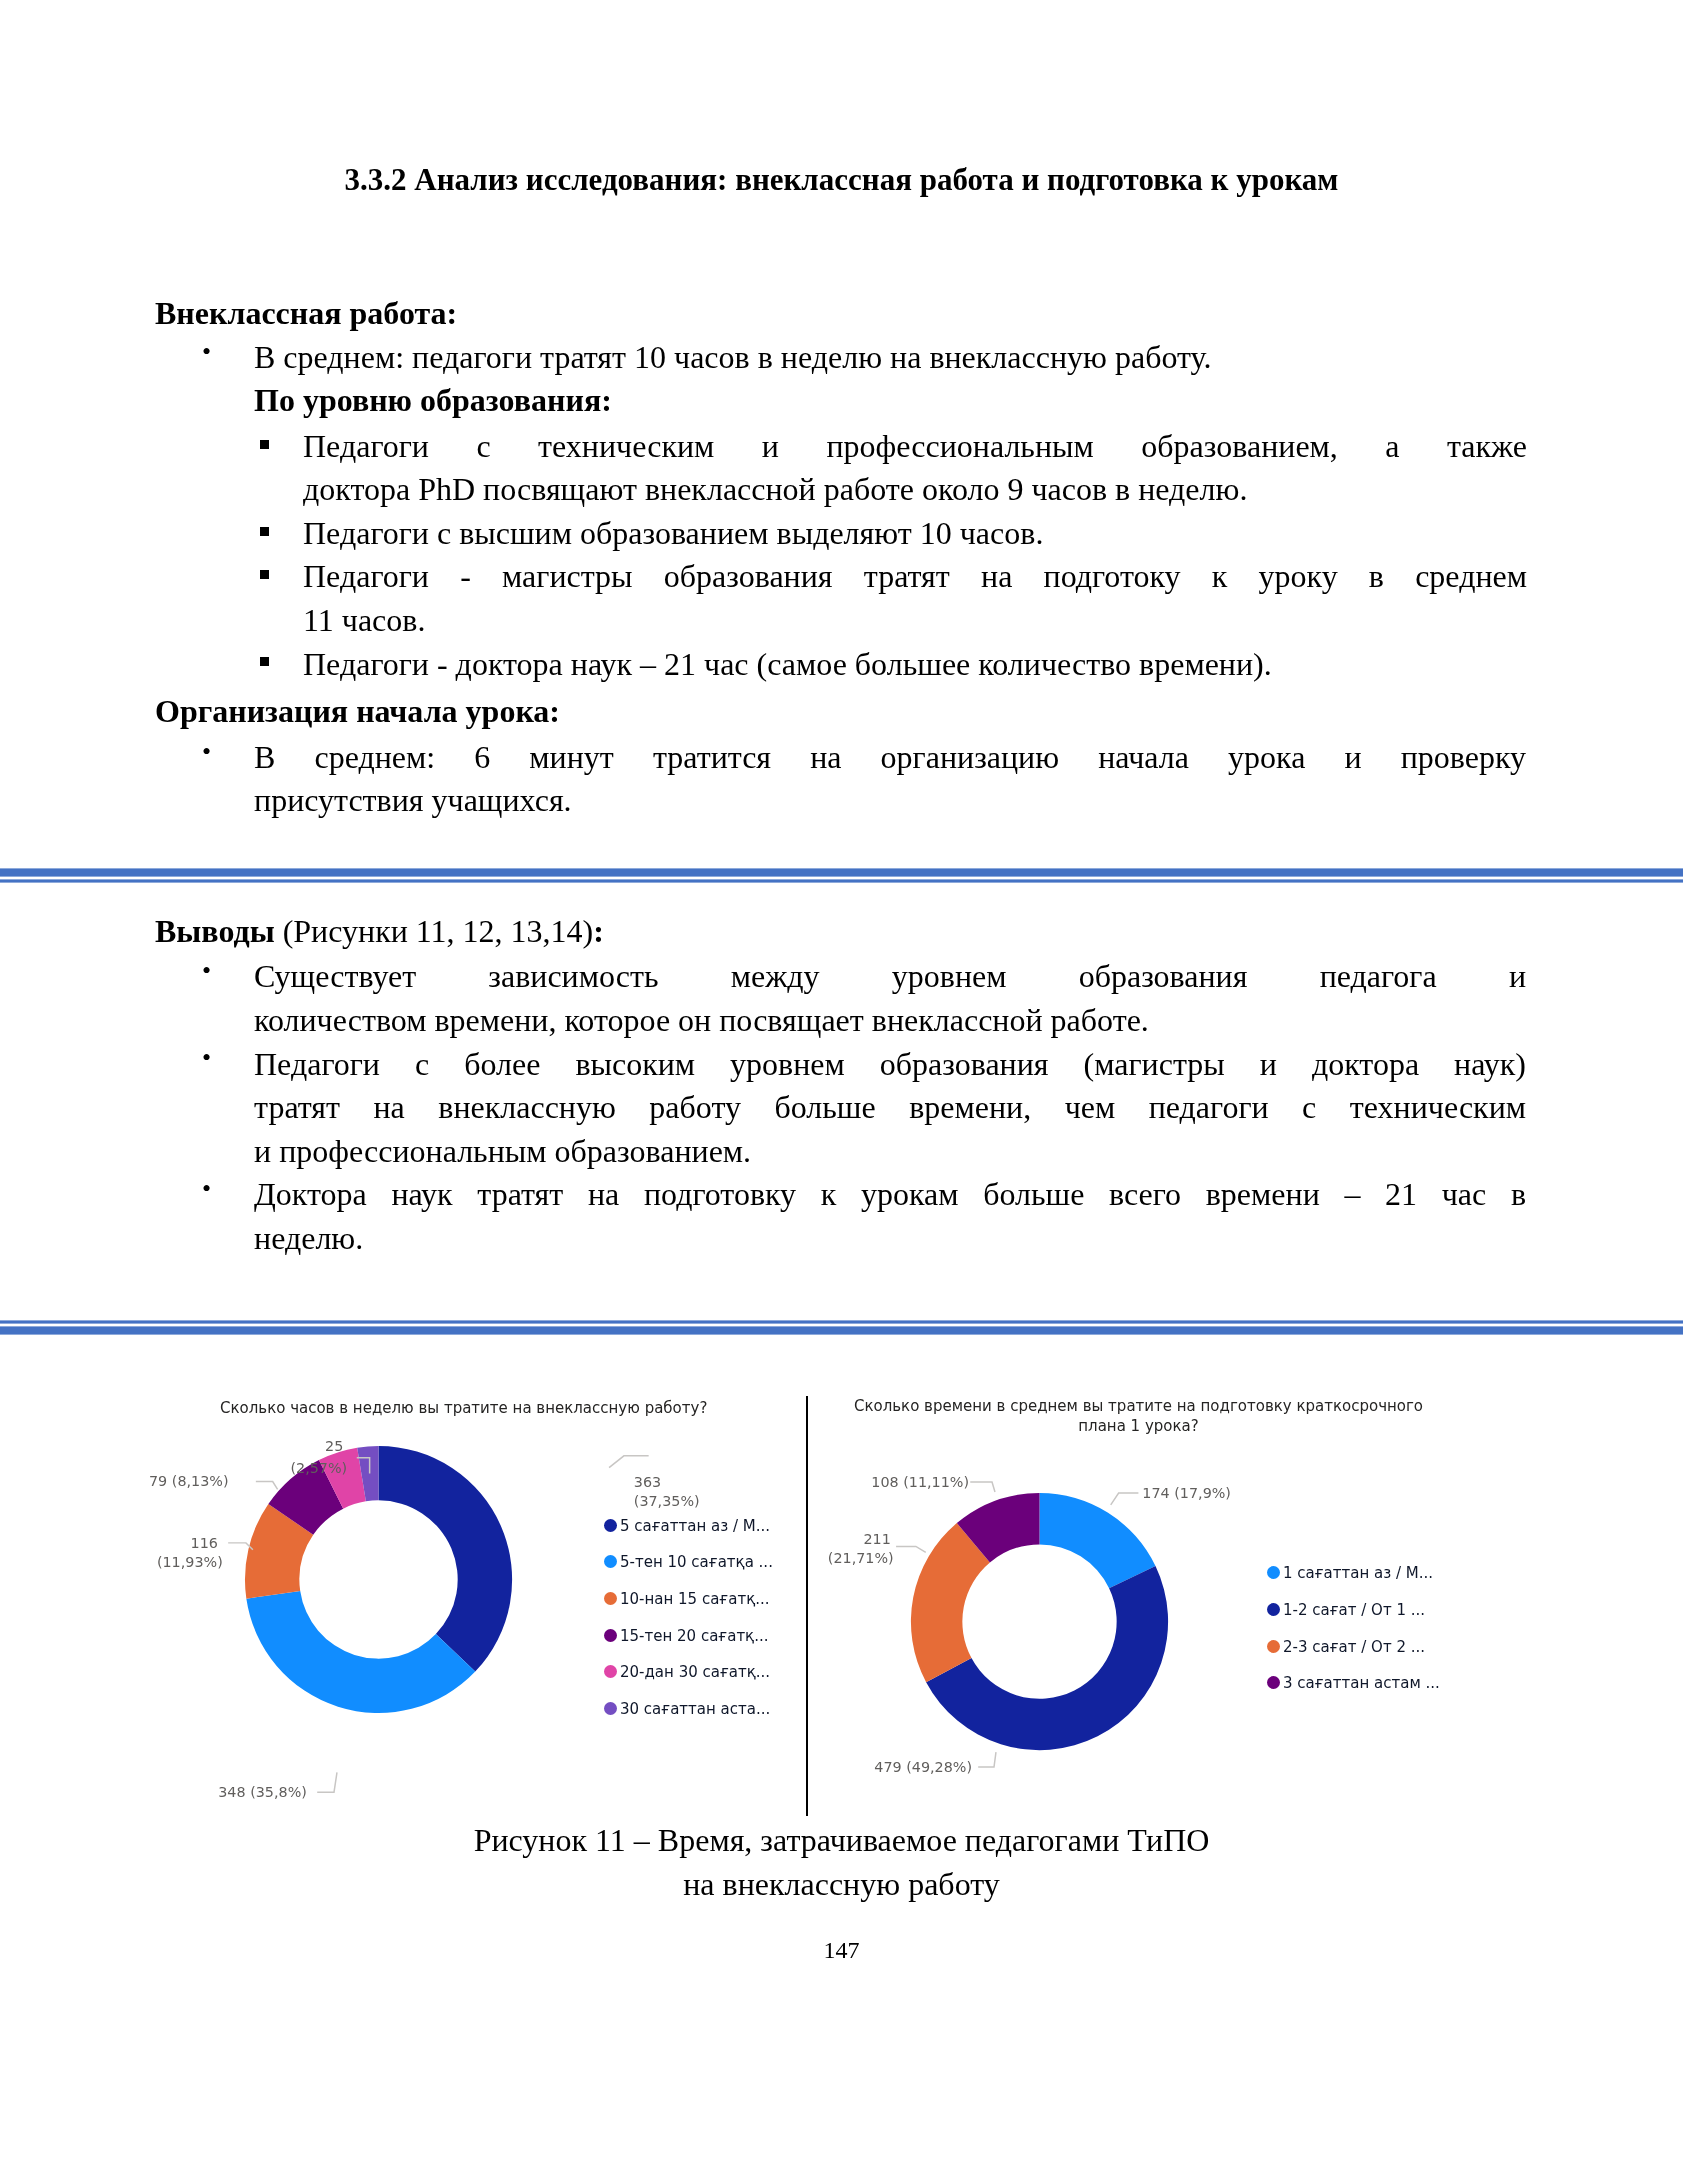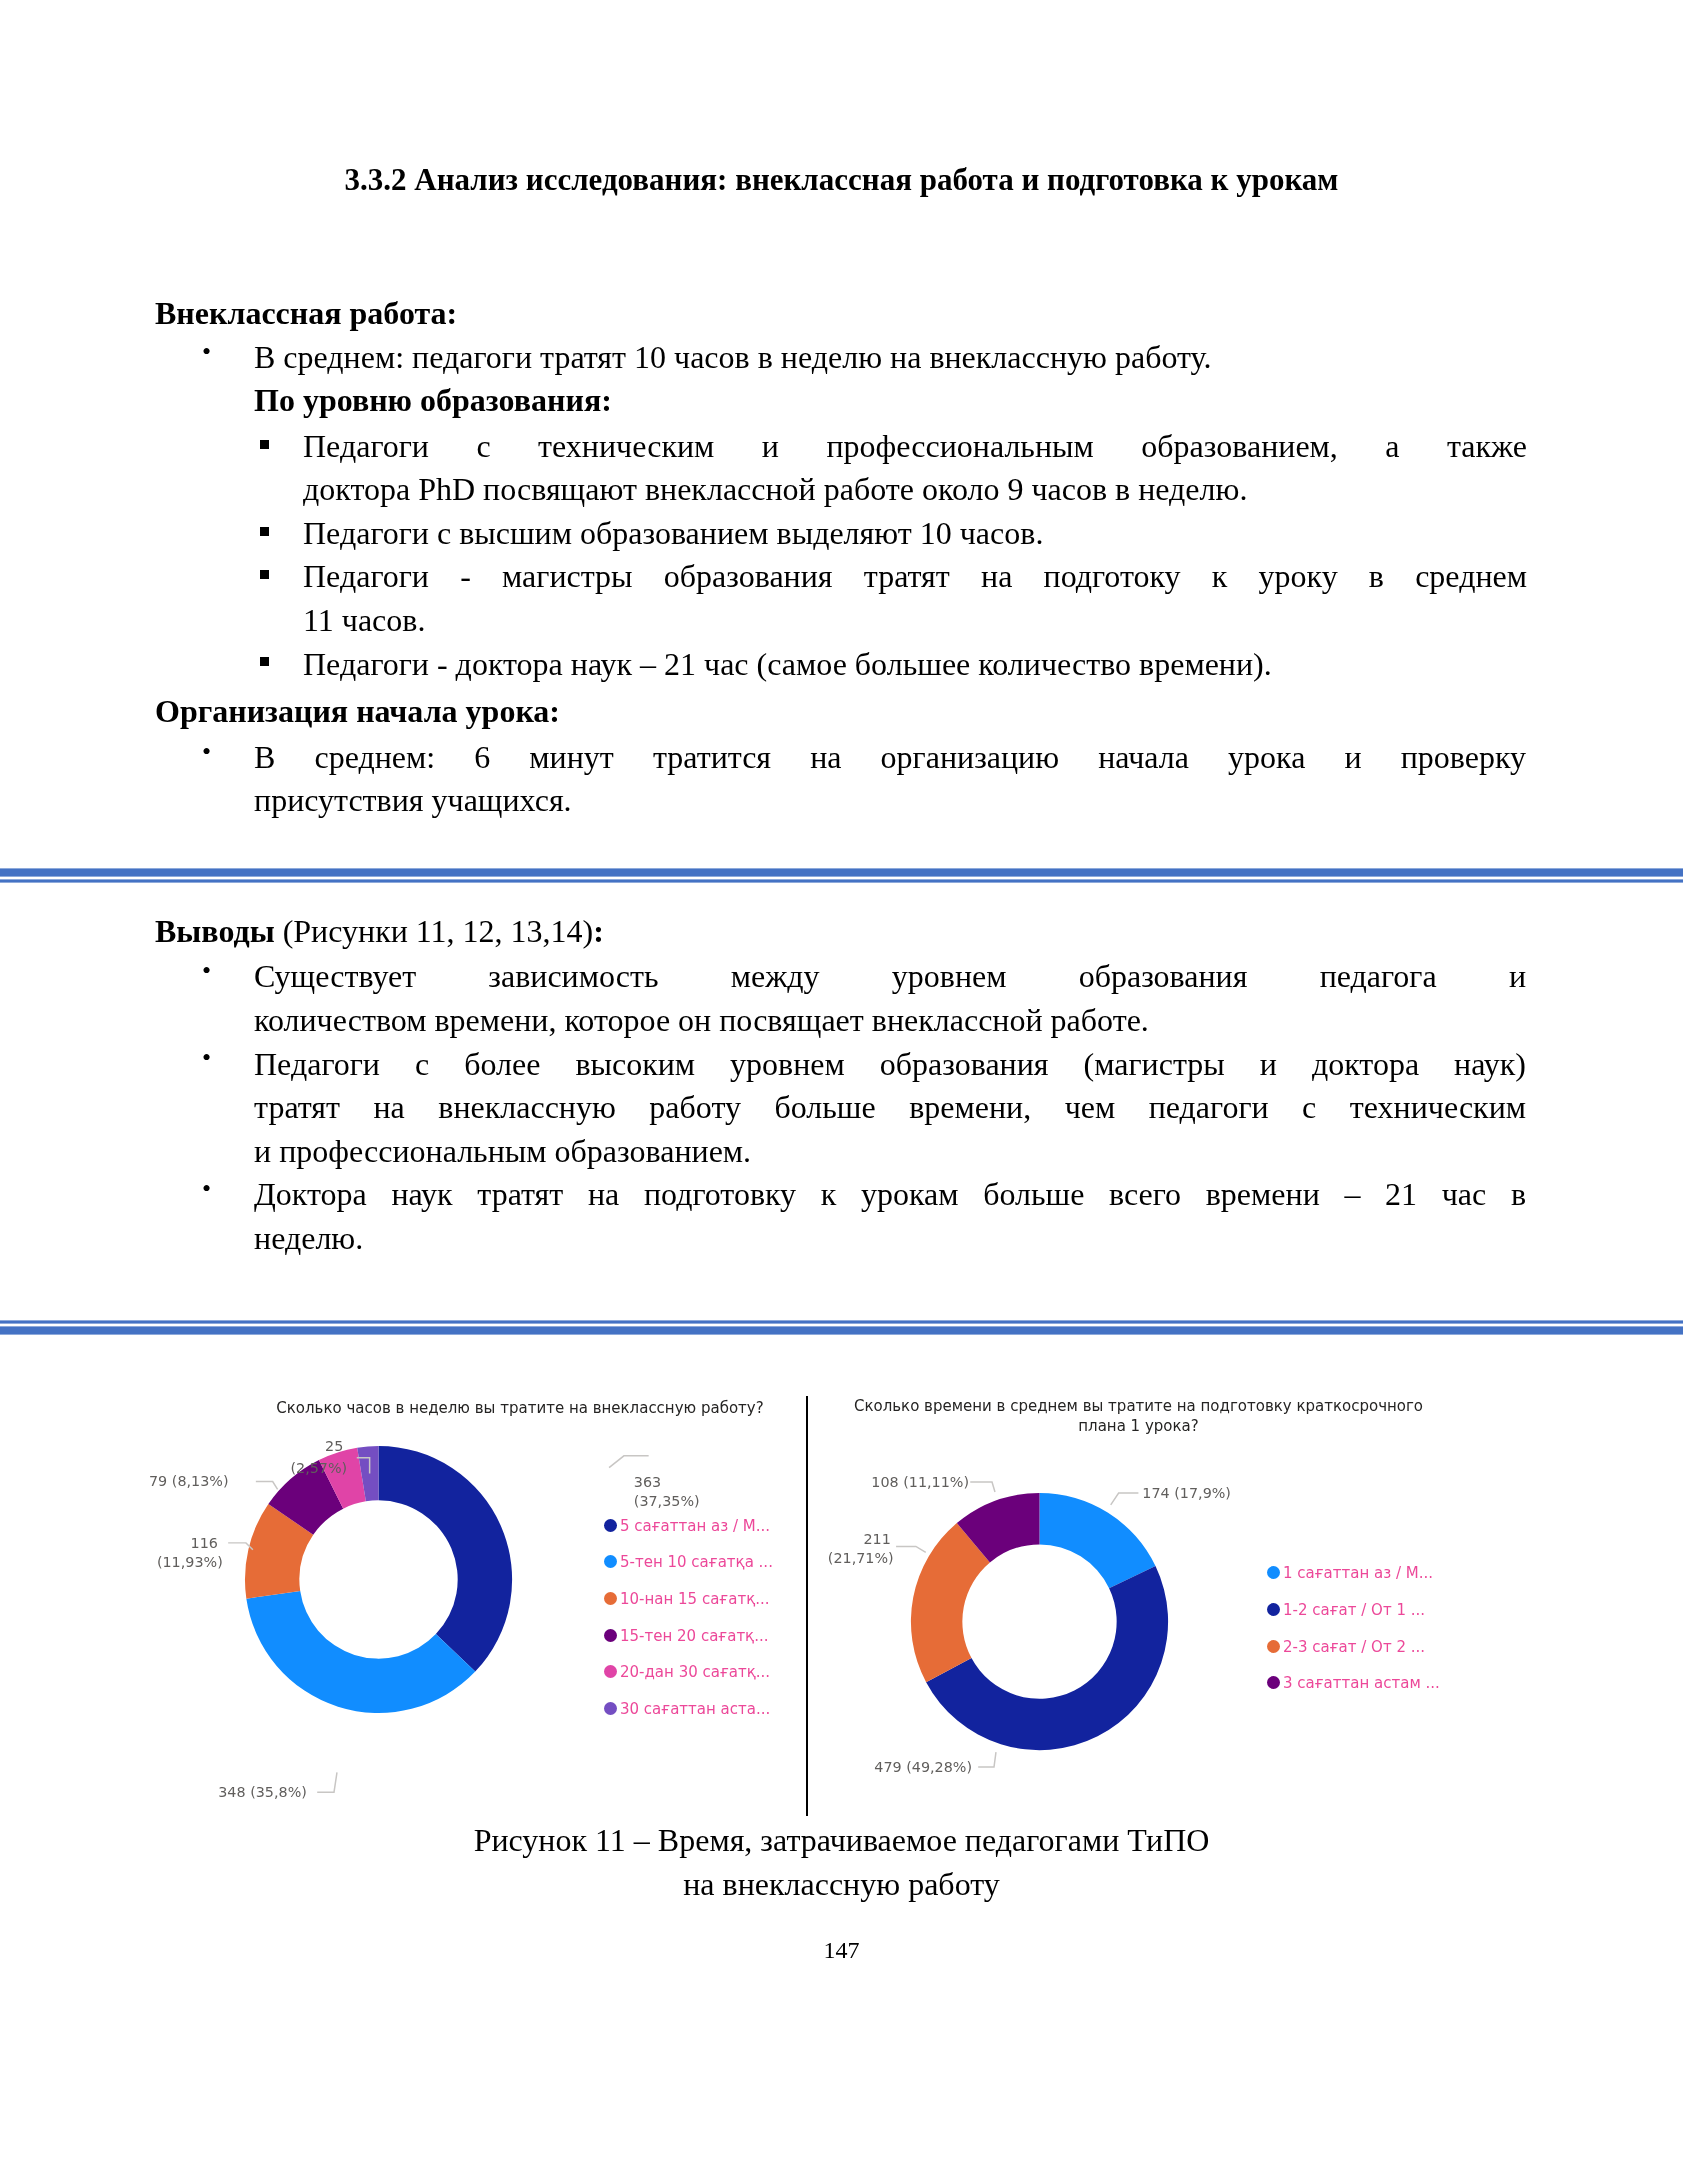--- a/index.html
+++ b/index.html
@@ -8,21 +8,21 @@
   .abs { position: absolute; }
   .title { left: 0; width: 1683px; top: 158px; text-align: center; font-weight: bold;
            font-size: 31px; line-height: 44px; }
   .body-text { font-size: 32px; line-height: 44px; }
   .h-bold { font-weight: bold; font-size: 32px; line-height: 44px; }
   .bullet-dot { position: absolute; font-size: 26px; }
   .sq { position: absolute; width: 9px; height: 9px; background: #000; }
   .sep-thick { position: absolute; left: 0; width: 1683px; background: #4472c4; border-top: 1px solid #8eaadb; border-bottom: 1px solid #8eaadb; }
   .sep-thin { position: absolute; left: 0; width: 1683px; background: #4472c4; border-top: 1px solid #8eaadb; border-bottom: 1px solid #8eaadb; }
   .chart-title { position: absolute; font-family: "DejaVu Sans", sans-serif; font-size: 15px; color: #252423; text-align: center; line-height: 20px; }
-  .legend-item { position: absolute; font-family: "DejaVu Sans", sans-serif; font-size: 15px; color: #ec4899; white-space: nowrap; }
+  .legend-item { position: absolute; font-family: "DejaVu Sans", sans-serif; font-size: 15px; color: #0f172a; white-space: nowrap; }
   .legend-dot { display: inline-block; width: 13px; height: 13px; border-radius: 50%; vertical-align: -1px; margin-right: 3px; }
   .lbl { font-family: "DejaVu Sans", sans-serif; font-size: 14.5px; fill: #605e5c; }
   .caption { position: absolute; left: 0; width: 1683px; text-align: center; font-size: 32px; line-height: 44px; }
   .pagenum { position: absolute; left: 0; width: 1683px; text-align: center; font-size: 24px; }
 </style>
 </head>
 <body>
 
 <div class="abs title">
   <div>3.3.2 Анализ исследования: внеклассная работа и подготовка к урокам</div>
@@ -69,21 +69,21 @@
 <div class="abs body-text" style="left:254px; top:1085px; width:1272px; text-align:justify; text-align-last:justify;">тратят на внеклассную работу больше времени, чем педагоги с техническим</div>
 <div class="abs body-text" style="left:254px; top:1129px;">и профессиональным образованием.</div>
 
 <span class="bullet-dot abs" style="left:202px; top:1174px;">•</span>
 <div class="abs body-text" style="left:254px; top:1172px; width:1272px; text-align:justify; text-align-last:justify;">Доктора наук тратят на подготовку к урокам больше всего времени – 21 час в</div>
 <div class="abs body-text" style="left:254px; top:1216px;">неделю.</div>
 
 <div class="sep-thin" style="top:1320px; height:2px;"></div>
 <div class="sep-thick" style="top:1326px; height:7px;"></div>
 
-<div class="chart-title" style="left:183px; top:1398px; width:614px; text-align:center; padding-left:30px;">Сколько часов в неделю вы тратите на внеклассную работу?</div>
+<div class="chart-title" style="left:190px; top:1398px; width:614px; text-align:left; padding-left:30px;">Сколько часов в неделю вы тратите на внеклассную работу?</div>
 
 <svg class="abs" style="left:149px; top:1426px;" width="653" height="396" viewBox="0 0 660 400">
   <g id="donut-left">
       <path d="M232,20 A135,135 0 0 1 329.7312961149627,248.1321306515076 L289.9148421422001,210.18941075644895 A80,80 0 0 0 232,75 Z" fill="#12239e"></path>
       <path d="M329.7312961149627,248.1321306515076 A135,135 0 0 1 98.40797350058344,174.44660525076767 L152.8343546670124,166.52391422267715 A80,80 0 0 0 289.9148421422001,210.18941075644895 Z" fill="#118dff"></path>
       <path d="M98.40797350058344,174.44660525076767 A135,135 0 0 1 120.63254949904118,78.69606190427336 L166.00447377720957,109.78285149882865 A80,80 0 0 0 152.8343546670124,166.52391422267715 Z" fill="#e66c37"></path>
       <path d="M120.63254949904118,78.69606190427336 A135,135 0 0 1 171.75682709745186,34.1870862919295 L196.30034198367517,83.40716224706934 A80,80 0 0 0 166.00447377720957,109.78285149882865 Z" fill="#6b007b"></path>
       <path d="M171.75682709745186,34.1870862919295 A135,135 0 0 1 210.4103319880788,21.737528781974675 L219.20612265960224,76.02964668561462 A80,80 0 0 0 196.30034198367517,83.40716224706934 Z" fill="#e044a7"></path>
       <path d="M210.4103319880788,21.737528781974675 A135,135 0 0 1 231.99999999999997,20 L231.99999999999997,75 A80,80 0 0 0 219.20612265960224,76.02964668561462 Z" fill="#744ec2"></path>
     </g>

